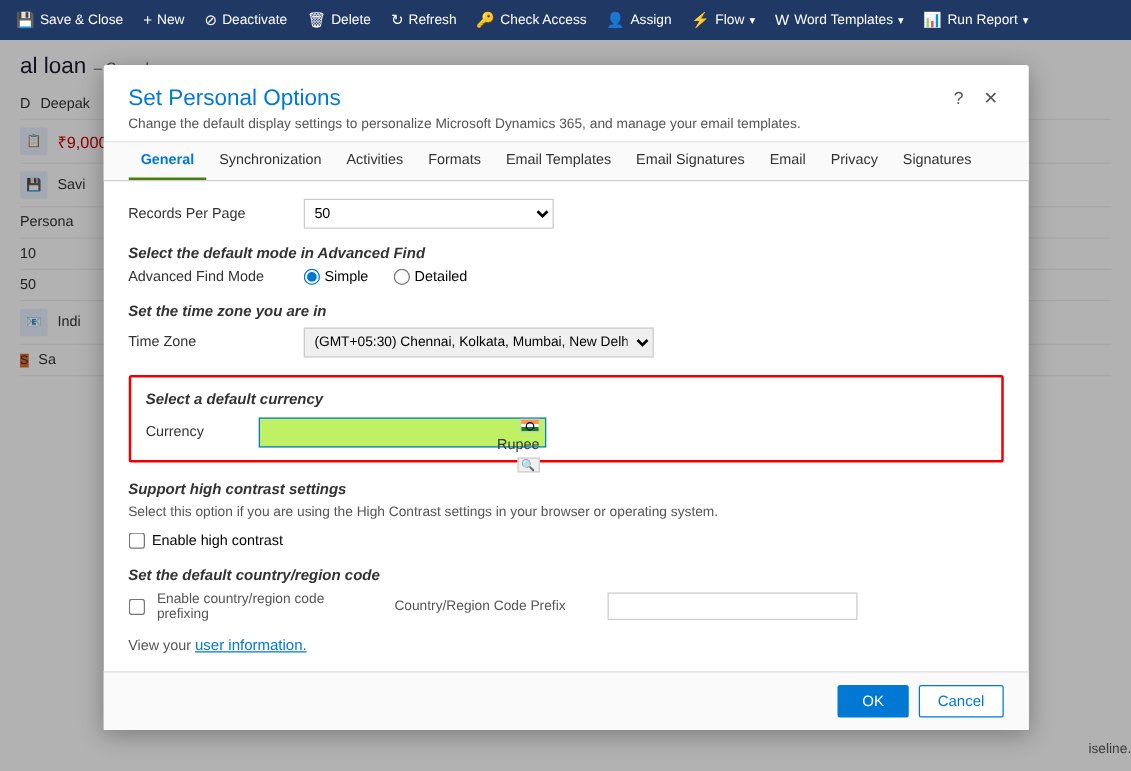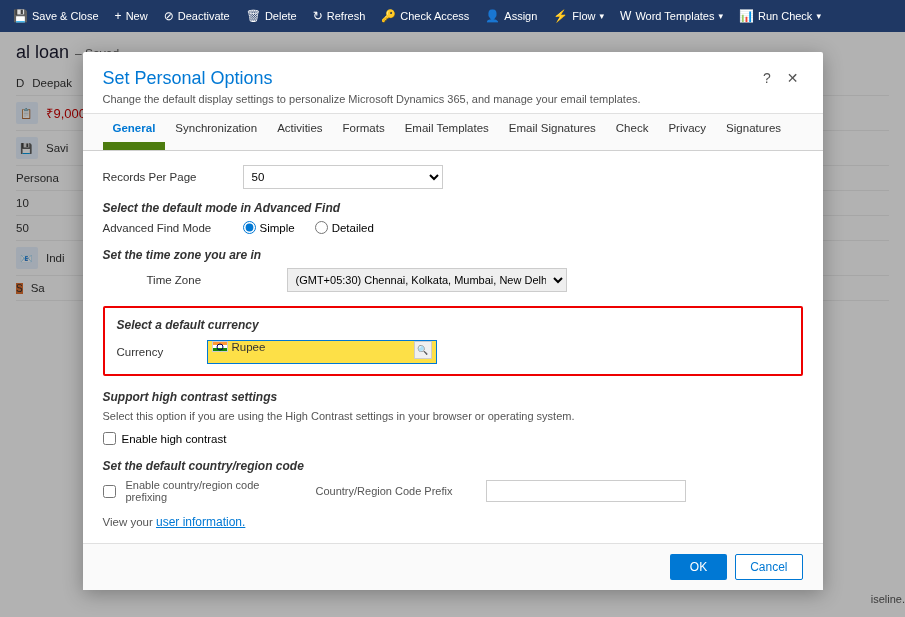--- a/index.html
+++ b/index.html
@@ -124,21 +124,21 @@
     .tab-item {
       padding: 8px 10px;
       font-size: 11.5px;
       color: #333;
       cursor: pointer;
       border-bottom: 2px solid transparent;
       white-space: nowrap;
     }
     .tab-item.active {
       color: #0078d4;
-      border-bottom: 8px solid #4d7c0f;
+      border-bottom: 2px solid #4d7c0f;
       font-weight: 600;
     }
 
     
     .dialog-body {
       flex: 1;
       overflow-y: auto;
       padding: 14px 20px;
       position: relative;
     }
@@ -223,27 +223,28 @@
       align-items: center;
       gap: 10px;
     }
     .currency-label {
       width: 80px;
       font-size: 11.5px;
       color: #333;
     }
     .currency-input {
       display: flex;
-      align-items: flex-start;
+      align-items: flex-end;
       border: 1px solid #0078d4;
       width: 230px;
       height: 24px;
-      background: #fde047;
+      background: #bef264;
       padding: 0 4px;
       gap: 4px;
+      flex-direction: column;
     }
     .currency-flag {
       width: 16px;
       height: 11px;
       background: linear-gradient(180deg, #FF9933 33%, #fff 33%, #fff 66%, #138808 66%);
       border: 1px solid #ccc;
       flex-shrink: 0;
       position: relative;
     }
     .currency-flag::after {
@@ -398,21 +399,21 @@
     <span>Flow</span>
     <span style="font-size:9px;">▾</span>
   </button>
   <button class="toolbar-btn">
     <span class="icon">W</span>
     <span>Word Templates</span>
     <span style="font-size:9px;">▾</span>
   </button>
   <button class="toolbar-btn">
     <span class="icon">📊</span>
-    <span>Run Check</span>
+    <span>Run Report</span>
     <span style="font-size:9px;">▾</span>
   </button>
 </div>
 
 <div class="page-content">
   <div style="display:flex; align-items:baseline; gap:6px; margin-bottom:8px;">
     <span class="page-title">al loan</span>
     <span style="font-size:12px;color:#666;">– Saved</span>
   </div>
 
@@ -465,21 +466,21 @@
       </div>
     </div>
 
     <div class="dialog-tabs">
       <div class="tab-item active">General</div>
       <div class="tab-item">Synchronization</div>
       <div class="tab-item">Activities</div>
       <div class="tab-item">Formats</div>
       <div class="tab-item">Email Templates</div>
       <div class="tab-item">Email Signatures</div>
-      <div class="tab-item">Check</div>
+      <div class="tab-item">Email</div>
       <div class="tab-item">Privacy</div>
       <div class="tab-item">Signatures</div>
     </div>
 
     <div class="dialog-body">
 
       <div class="form-row">
         <div class="form-label">Records Per Page</div>
         <div class="form-control-area">
           <select class="form-select">
@@ -504,21 +505,21 @@
             <label class="radio-item">
               <input type="radio" name="advfind" style="">
               <span>Detailed</span>
             </label>
           </div>
         </div>
       </div>
 
       <div style="margin-bottom:14px;">
         <div class="section-heading">Set the time zone you are in</div>
-        <div class="form-row" style="margin-bottom:0;margin-left:44px;">
+        <div class="form-row" style="margin-bottom:0;">
           <div class="form-label">Time Zone</div>
           <select class="tz-select">
             <option selected="">(GMT+05:30) Chennai, Kolkata, Mumbai, New Delhi</option>
             <option>(GMT+00:00) UTC</option>
             <option>(GMT-05:00) Eastern Time</option>
           </select>
         </div>
       </div>
 
       <div class="currency-section">

